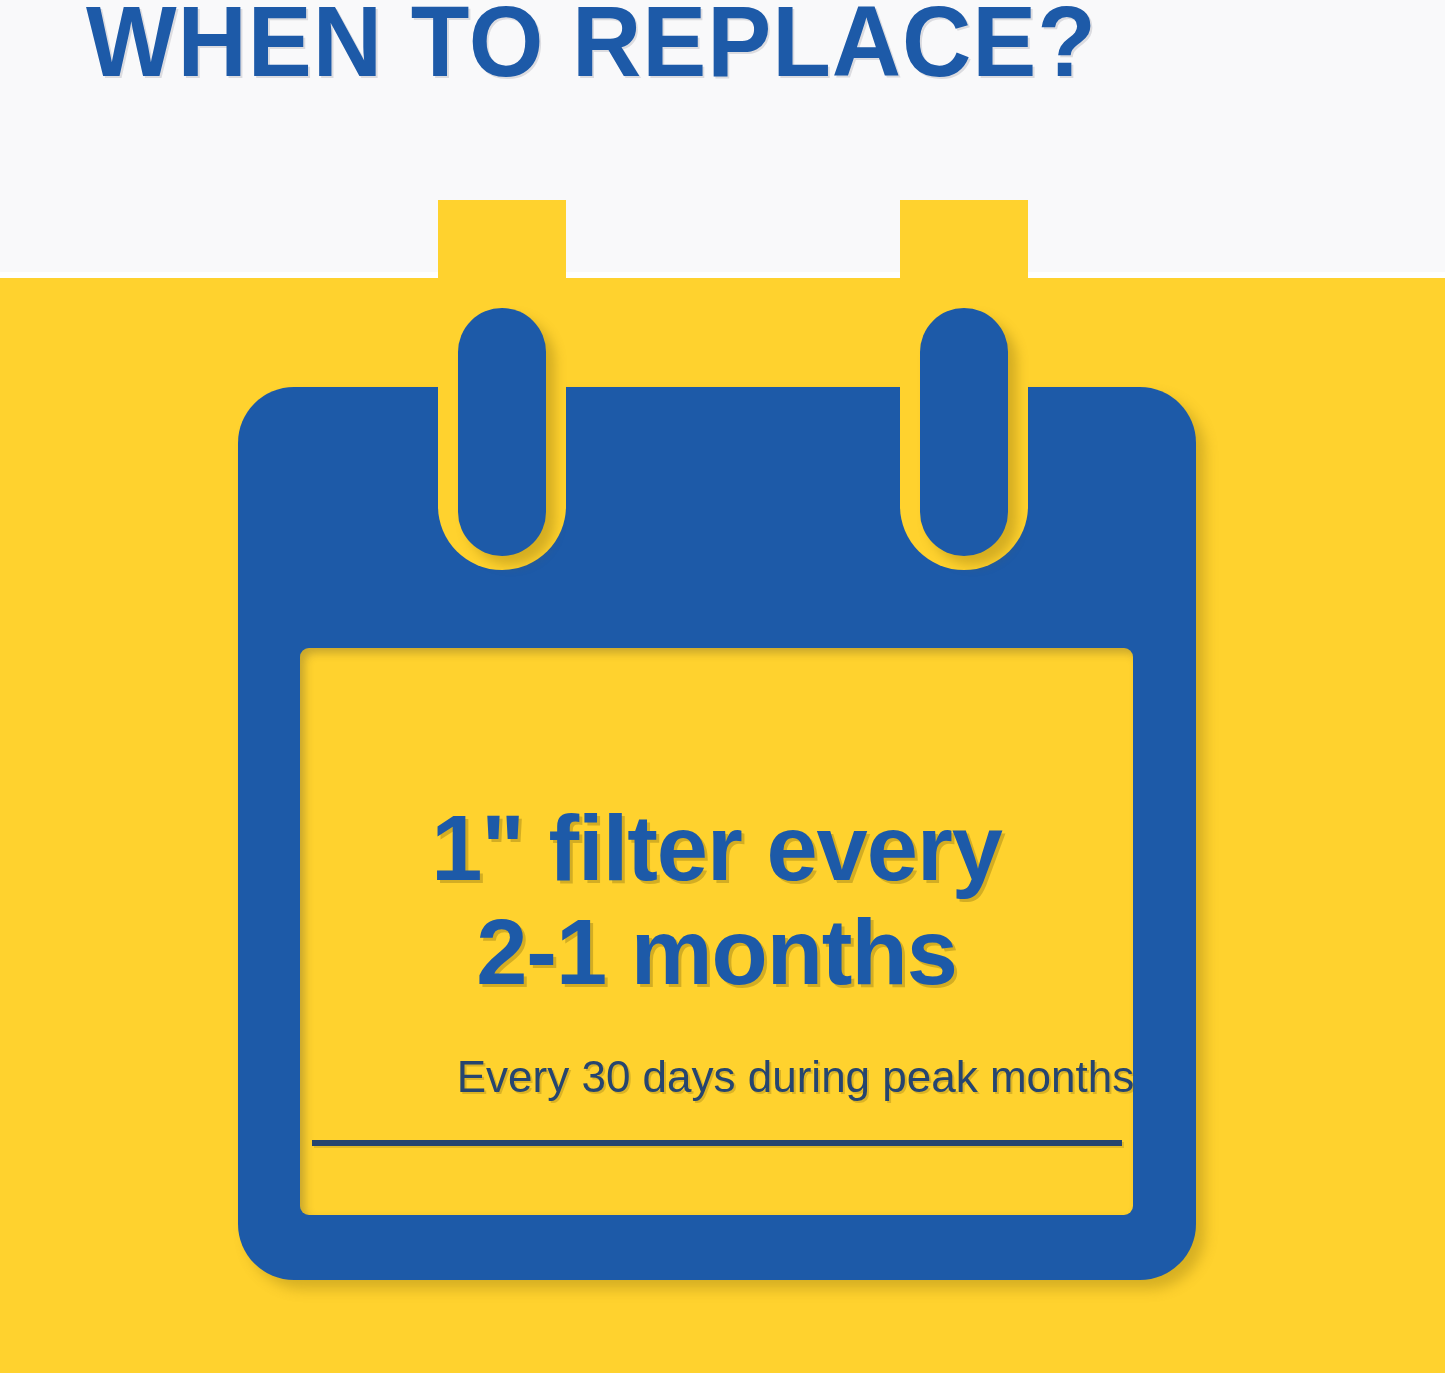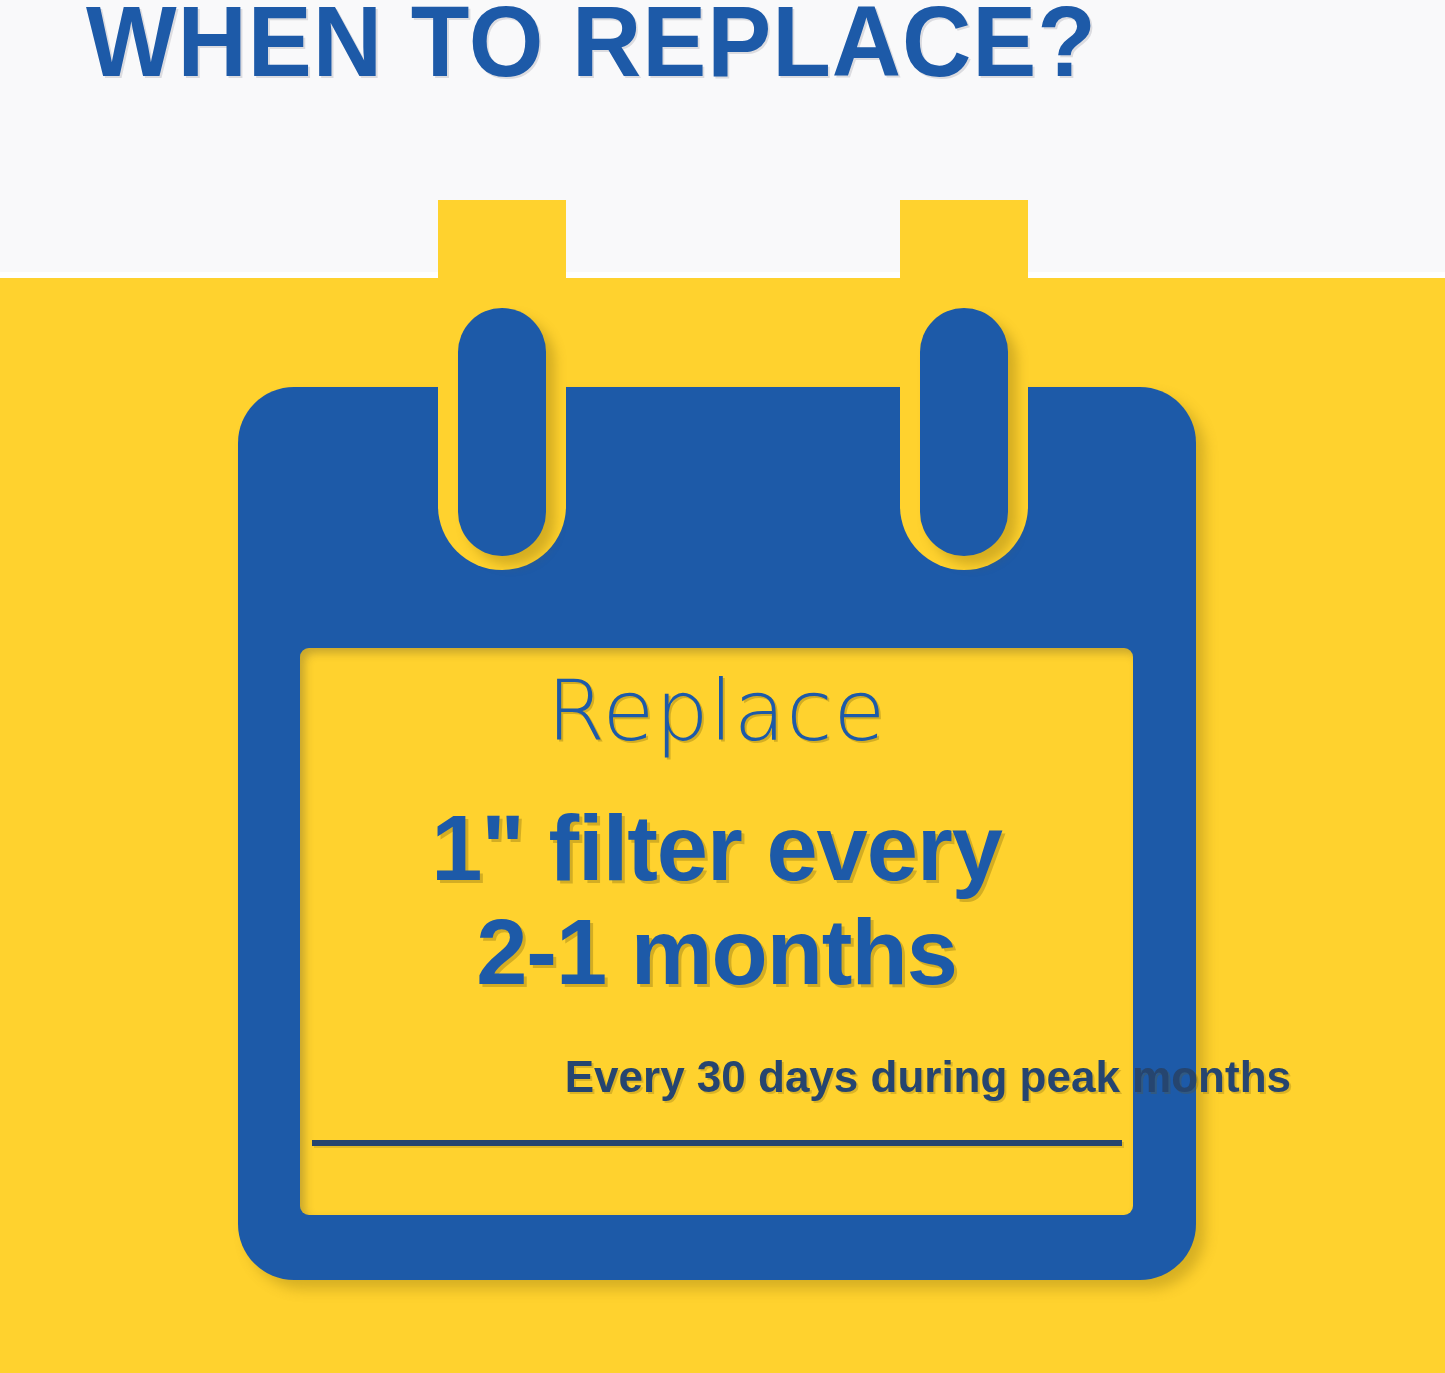--- a/index.html
+++ b/index.html
@@ -157,25 +157,24 @@
   }
   .headline .l2 { display: block; }
 
   .sub-note {
     position: absolute;
     left: 0;
     top: 404px;
     width: 991px;
     font-family: "Liberation Sans", sans-serif;
     font-size: 44px;
-    font-weight: bold;
+    font-weight: normal;
     letter-spacing: 0px;
     color: #26456f;
     text-shadow: 2px 2px 0 rgba(110,88,10,0.25);
-    text-align: right;
   }
   .sub-rule {
     position: absolute;
     left: 12px;
     top: 492px;
     width: 810px;
     height: 6px;
     background: #26456f;
     box-shadow: 2px 2px 0 rgba(110,88,10,0.20);
   }
@@ -197,21 +196,20 @@
 
     <div class="ring-notch left"></div>
     <div class="ring-notch right"></div>
 
     <div class="ring left"></div>
     <div class="ring right"></div>
 
     <div class="cal-window"></div>
 
     <div class="cal-text">
-      <div class="replace-word">Replace</div>
 
       <div class="headline">
         <span class="l1">1" filter every</span>
         <span class="l2">2-1 months</span>
       </div>
 
       <div class="sub-note">Every 30 days during peak months</div>
       <div class="sub-rule"></div>
     </div>
 

